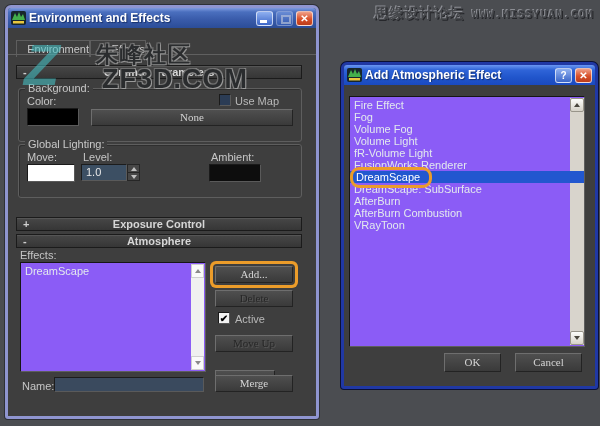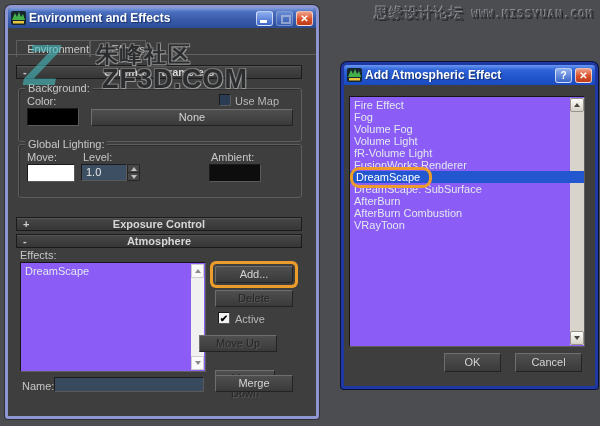--- a/index.html
+++ b/index.html
@@ -60,21 +60,21 @@
   
   .grp{position:absolute;border:1px solid #5e5e5e;border-radius:3px;box-shadow:inset 1px 1px 0 #2f2f2f;}
   .legend{position:absolute;top:-7px;left:6px;background:#3e3e3e;padding:0 3px;color:#c8c8c8;}
   .lbl{position:absolute;color:#c6c6c6;white-space:nowrap;}
 
   .swatch{position:absolute;border:1px solid;border-color:#1a1a1a #5a5a5a #5a5a5a #1a1a1a;box-sizing:border-box;}
 
   
   .b3d{position:absolute;background:linear-gradient(#4f4f4f,#3a3a3a);border:1px solid;
        border-color:#6e6e6e #232323 #232323 #6e6e6e;color:#d4d4d4;text-align:center;
-       box-sizing:border-box;font-size:11px;font-family:Liberation Sans, sans-serif;cursor:default;}
+       box-sizing:border-box;font-size:11px;font-family:Liberation Serif, serif;cursor:default;}
   .b3d.disabled{color:#272727;text-shadow:1px 1px 0 #585858;}
   .ring-add{box-shadow:0 0 0 2px #3e3e3e,0 0 0 5px #eb9c2a;border-radius:2px;}
 
   
   .cb{position:absolute;width:12px;height:12px;box-sizing:border-box;border:1px solid;
       border-color:#1a1a1a #5a5a5a #5a5a5a #1a1a1a;}
   .cb-dark{background:#2b3c55;}
   .cb-checked{background:#f2f2f2;color:#000;font-size:10px;line-height:11px;text-align:center;font-weight:bold;}
   .cb-lbl{position:absolute;color:#b8b8b8;}
 
@@ -202,21 +202,21 @@
             <span class="sb-tri-dn"></span>
           </div>
       </div>
 
       <div class="b3d ring-add" style="left:207px;top:238px;width:78px;height:17px;line-height:15px;">Add...</div>
       <div class="b3d disabled" style="left:207px;top:262px;width:78px;height:17px;line-height:15px;">Delete</div>
 
       <span class="cb cb-checked" style="left:210px;top:284px;">✔</span>
       <span class="cb-lbl" style="left:227px;top:285px;">Active</span>
 
-      <div class="b3d disabled" style="left:191px;top:307px;width:78px;height:17px;line-height:15px;">Move Up</div>
+      <div class="b3d disabled" style="left:207px;top:307px;width:78px;height:17px;line-height:15px;">Move Up</div>
       <div class="b3d disabled" style="left:207px;top:342px;width:60px;height:17px;line-height:15px;">Move Down</div>
 
       <span class="lbl" style="left:14px;top:352px;">Name:</span>
       <input class="tfield" style="left: 46px; top: 349px; width: 150px; height: 15px;" value="">
       <div class="b3d" style="left:207px;top:347px;width:78px;height:17px;line-height:15px;">Merge</div>
     </div>
   </div>
 
   <div class="dlg dlg-add">
     <div class="titlebar tb-add">

